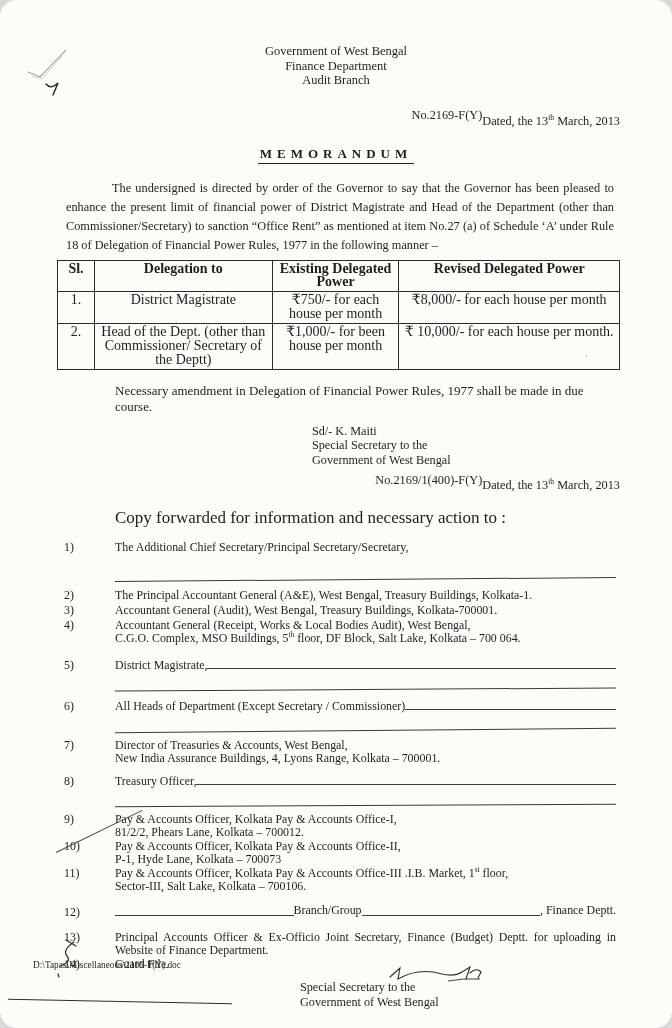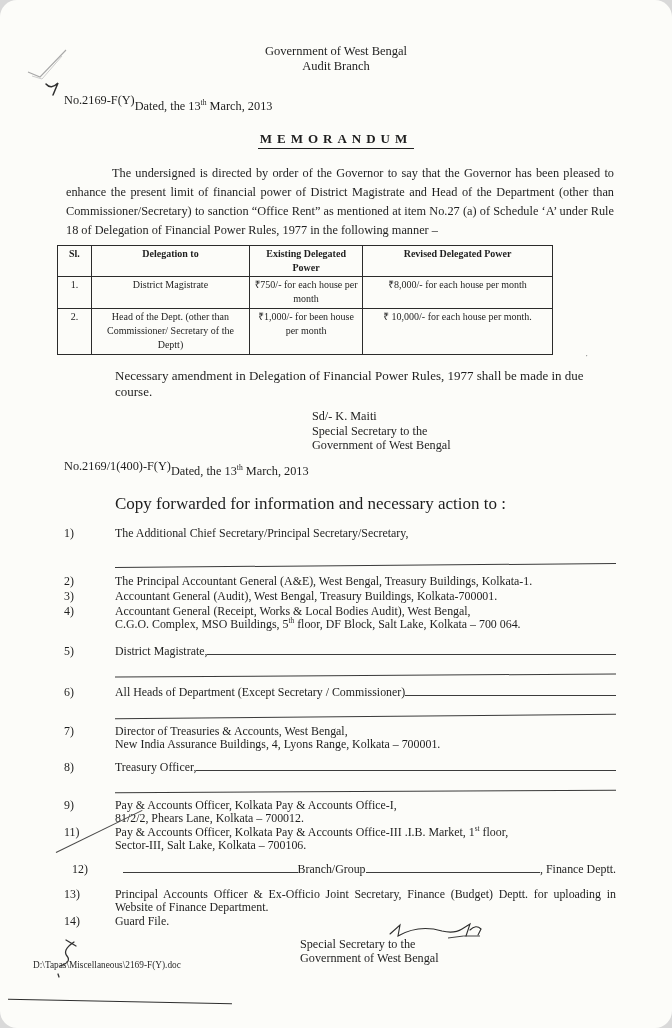--- a/index.html
+++ b/index.html
@@ -7,31 +7,31 @@
     position:relative; width:672px; height:1028px; margin:0 auto;
     background:#fcfcf9; overflow:hidden;
     font-family:"Liberation Serif","DejaVu Serif",serif;
     color:#1e1e1e;
     border-radius:17px;
   }
   .page * { box-sizing:border-box; }
   sup { font-size:0.62em; vertical-align:super; line-height:0; }
 
   .header { margin-top:44px; text-align:center; font-size:12.5px; line-height:14.5px; }
-  .ref-row { display:flex; justify-content:flex-start; align-items:flex-start;
+  .ref-row { display:flex; justify-content:flex-end; align-items:flex-start;
              margin:20px 52px 0 64px; font-size:12.3px; }
   .ref-row .date { margin-top:6px; }
   .title-row { text-align:center; margin-top:15px; }
   .memo-title { display:inline-block; font-weight:bold; font-size:13px;
                 letter-spacing:5px; border-bottom:1.6px solid #222; padding:0 2px 1px 2px; }
   .body-par { margin:15px 58px 0 66px; text-align:justify; text-indent:46px;
               font-size:12.3px; line-height:19px; }
 
-  table.delegation { border-collapse:collapse; margin:5px 0 0 57px; width:496px;
-                     font-size:10px;font-family:Liberation Serif, serif; }
+  table.delegation { border-collapse:collapse; margin:5px 0 0 57px; width:563px;
+                     font-size:14px; }
   table.delegation th, table.delegation td {
     border:1.4px solid #2b2b2b; padding:1px 4px 2px 4px; vertical-align:top; text-align:center;
   }
   table.delegation th { font-weight:bold; line-height:13.5px; }
   table.delegation td { line-height:14px; }
   col.c-sl { width:37px; } col.c-del { width:178px; } col.c-ex { width:127px; } col.c-rev { width:221px; }
   td.left { text-align:left; padding-left:6px; }
 
   .amendment { margin:13px 57px 0 115px; font-size:13px; }
 
@@ -41,21 +41,21 @@
 
   .list { margin:0 56px 0 64px; font-size:11.9px; }
   .item { display:flex; align-items:baseline; }
   .item .num { width:51px; flex-shrink:0; position:relative; }
   .item .txt { flex:1; line-height:13px; }
   .item .txt div { line-height:13px; }
   .justify { text-align:justify; }
   .fill-line { flex:1; border-bottom:1px solid #3c3c3c; height:11px; min-width:30px; }
   .rule { border-bottom:1.3px solid #3a3a3a; height:0; margin-left:51px; }
 
-  .i12-content { display:flex; align-items:flex-start; flex:1; }
+  .i12-content { display:flex; align-items:center; flex:1; }
   .i12-content .fill-line.f1 { max-width:183px; }
   .i12-content span { white-space:nowrap; }
 
   .footer-path { position:absolute; left:33px; top:960px; font-size:9.3px; color:#2a2a2a; }
   .bottom-rule { position:absolute; left:8px; top:1001px; width:224px;
                  border-top:1.6px solid #2e2e2e; transform:rotate(1.1deg); }
 
   .abs { position:absolute; }
   .strike-13 { position:absolute; left:56px; top:852px; width:96px; height:0;
                border-top:1.2px solid #4a4a4a; transform:rotate(-26deg); transform-origin:left center; }
@@ -74,20 +74,21 @@
     </svg>
   </div>
   <div class="abs" style="left:44px; top:80px;">
     <svg class="mark" width="18" height="18" viewBox="0 0 18 18">
       <path d="M2 4 Q7 10 14 3 L9 15" fill="none" stroke="#2f2f2f" stroke-width="1.5" stroke-linecap="round"></path>
     </svg>
   </div>
 
   <div class="header">
     <div>Government of West Bengal</div>
+    <div>Finance Department</div>
     <div>Audit Branch</div>
   </div>
 
   <div class="ref-row">
     <span class="no">No.2169-F(Y)</span>
     <span class="date">Dated, the 13<sup>th</sup> March, 2013</span>
   </div>
 
   <div class="title-row">
     <span class="memo-title">MEMORANDUM</span>
@@ -205,28 +206,35 @@
     <div class="rule" style="margin-top:16px; transform:rotate(-0.3deg);"></div>
 
     <div class="item" style="margin-top:6px;">
       <span class="num">9)</span>
       <span class="txt">
         <div>Pay &amp; Accounts Officer, Kolkata Pay &amp; Accounts Office-I,</div>
         <div>81/2/2, Phears Lane, Kolkata – 700012.</div>
       </span>
     </div>
     <div class="item">
+      <span class="num">10)</span>
+      <span class="txt">
+        <div>Pay &amp; Accounts Officer, Kolkata Pay &amp; Accounts Office-II,</div>
+        <div>P-1, Hyde Lane, Kolkata – 700073</div>
+      </span>
+    </div>
+    <div class="item">
       <span class="num">11)</span>
       <span class="txt">
         <div>Pay &amp; Accounts Officer, Kolkata Pay &amp; Accounts Office-III .I.B. Market, 1<sup>st</sup> floor,</div>
         <div>Sector-III, Salt Lake, Kolkata – 700106.</div>
       </span>
     </div>
 
-    <div class="item" style="margin-top:10px;margin-left:8px;">
+    <div class="item" style="margin-top:10px;">
       <span class="num">12)</span>
       <span class="i12-content">
         <span class="fill-line f1"></span>
         <span>Branch/Group</span>
         <span class="fill-line"></span>
         <span>, Finance Deptt.</span>
       </span>
     </div>
 
     <div class="item" style="margin-top:10px;">

